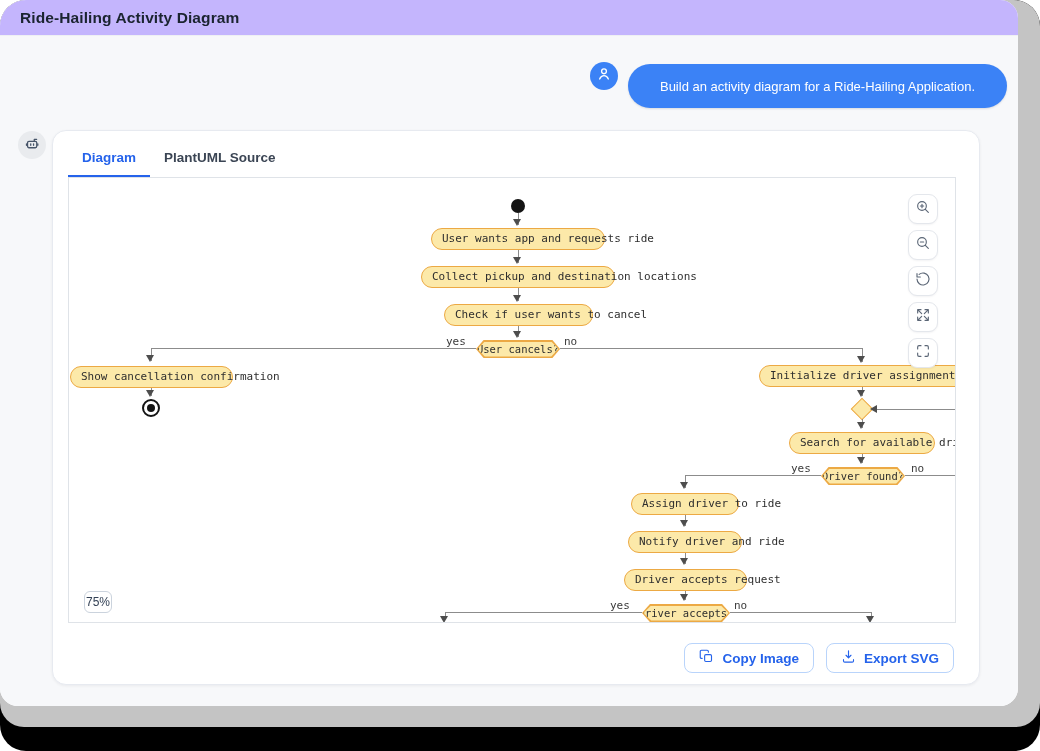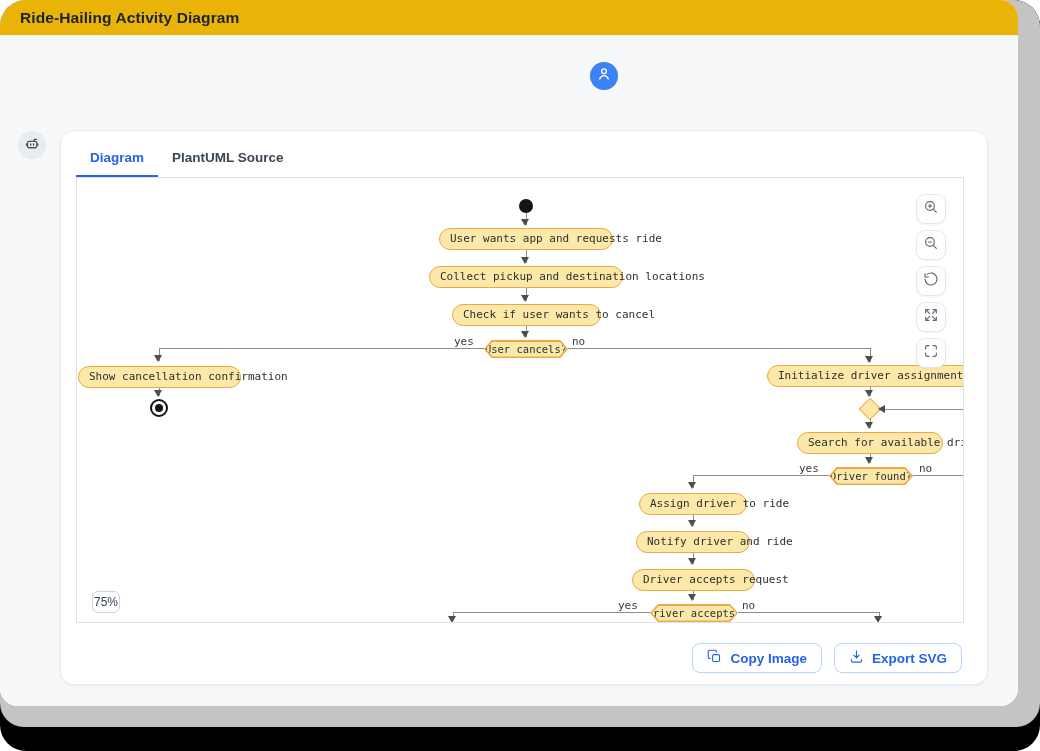--- a/index.html
+++ b/index.html
@@ -1,30 +1,30 @@
 <!DOCTYPE html>
 <html><head>
 <meta charset="utf-8">
 <style>
   * { margin:0; padding:0; box-sizing:border-box; }
   html,body { width:1040px; height:751px; font-family:"Liberation Sans", sans-serif; }
   .screen { position:relative; width:1040px; height:751px; background:#000; border-radius:26px; overflow:hidden; }
   .shadow-layer { position:absolute; left:0; top:0; right:0; bottom:24px; background:#c4c4c4; border-radius:24px; }
   .window { position:absolute; left:0; top:0; width:1018px; height:706px; background:#fff; border-radius:18px; overflow:hidden; }
-  .titlebar { position:absolute; left:0; top:0; width:100%; height:36px; background:#eab308; border-bottom:1px solid #eef0f3; }
+  .titlebar { position:absolute; left:0; top:0; width:100%; height:36px; background:#c4b5fd; border-bottom:1px solid #eef0f3; }
   .titlebar .title { line-height:36px; padding-left:20px; font-size:15.5px; font-weight:700; color:#1b2430; letter-spacing:.1px; }
   .page-body { position:absolute; left:0; top:36px; width:100%; height:670px; background:#f7f8fa; }
 
   
   .user-avatar { position:absolute; left:590px; top:26px; width:28px; height:28px; border-radius:50%; background:#3b82f6; display:flex; align-items:center; justify-content:center; }
   .bubble { position:absolute; left:628px; top:28px; width:379px; height:44px; background:#3b82f6; border-radius:22px; color:#fff; font-size:13px; font-weight:500; display:flex; align-items:center; justify-content:center; white-space:nowrap; box-shadow:0 1px 2px rgba(16,24,40,.12); }
   .bot-avatar { position:absolute; left:18px; top:95px; width:28px; height:28px; border-radius:50%; background:#e9ebee; display:flex; align-items:center; justify-content:center; }
 
   
-  .card { position:absolute; left:60px; top:94px; width:928px; height:555px; background:#fff; border:1px solid #e7eaf0; border-radius:14px; box-shadow:0 1px 3px rgba(16,24,40,.06); }
+  .card { position:absolute; left:52px; top:94px; width:928px; height:555px; background:#fff; border:1px solid #e7eaf0; border-radius:14px; box-shadow:0 1px 3px rgba(16,24,40,.06); }
   .tabs { position:absolute; left:15px; top:0; height:46px; display:flex; align-items:flex-end; }
   .tab { padding:12px 14px 10px 14px; font-size:13.5px; font-weight:600; color:#3b4554; cursor:pointer; border-bottom:2px solid transparent; }
   .tab.active { color:#2563eb; border-bottom-color:#2563eb; }
 
   
   .canvas { position:absolute; left:15px; top:46px; width:888px; height:446px; background:#fff; border:1px solid #dfe3e8; overflow:hidden; }
   .box { position:absolute; height:22px; line-height:19px; background:#FCE9A9; border:1.5px solid #ECA944; border-radius:12px; font-family:"DejaVu Sans Mono", monospace; font-size:11px; color:#2e2e2e; text-align:center; white-space:nowrap; padding:0 10px; }
   .hex { position:absolute; height:18px; }
   .hex .ho { position:absolute; inset:0; background:#ECA944; clip-path:polygon(9% 0,91% 0,100% 50%,91% 100%,9% 100%,0 50%); }
   .hex .hi { position:absolute; inset:1.5px; background:#FCE9A9; clip-path:polygon(9% 0,91% 0,100% 50%,91% 100%,9% 100%,0 50%); display:flex; align-items:center; justify-content:center; font-family:"DejaVu Sans Mono", monospace; font-size:10.5px; color:#2e2e2e; white-space:nowrap; }
@@ -63,20 +63,21 @@
     <div class="page-body">
 
       <div class="user-avatar">
         <span>
           <svg width="16" height="16" viewBox="0 0 24 24" stroke="#fff" fill="none" stroke-width="2" stroke-linecap="round">
             <circle cx="12" cy="8" r="3.6"></circle>
               <path d="M5.5 19.5c1.4-3.4 3.9-5 6.5-5s5.1 1.6 6.5 5"></path>
           </svg>
         </span>
       </div>
+      <div class="bubble">Build an activity diagram for a Ride-Hailing Application.</div>
 
       <div class="bot-avatar">
         <span>
           <svg width="17" height="17" viewBox="0 0 24 24" stroke="#475569" fill="none" stroke-width="1.8" stroke-linecap="round" stroke-linejoin="round">
             <rect x="5" y="9" width="13" height="9" rx="2"></rect>
             <path d="M14.5 9V6.2h3.3"></path>
             <path d="M9.5 12.5v2M13.5 12.5v2"></path>
             <path d="M3.5 12.5v2M19.5 12.5v2"></path>
           </svg>
         </span>

